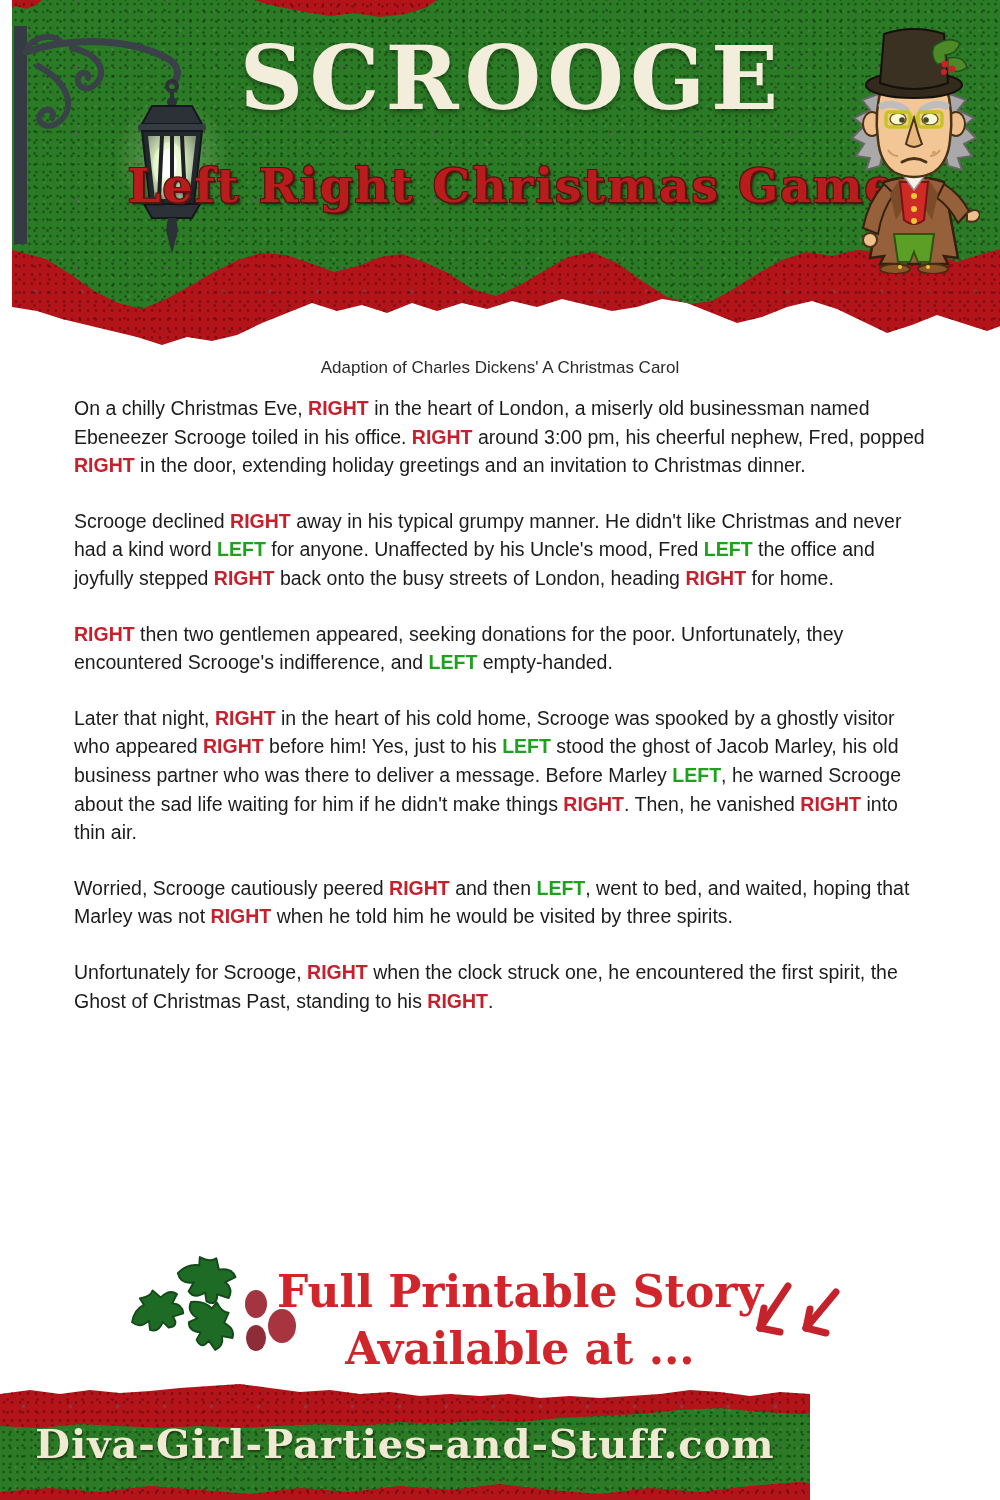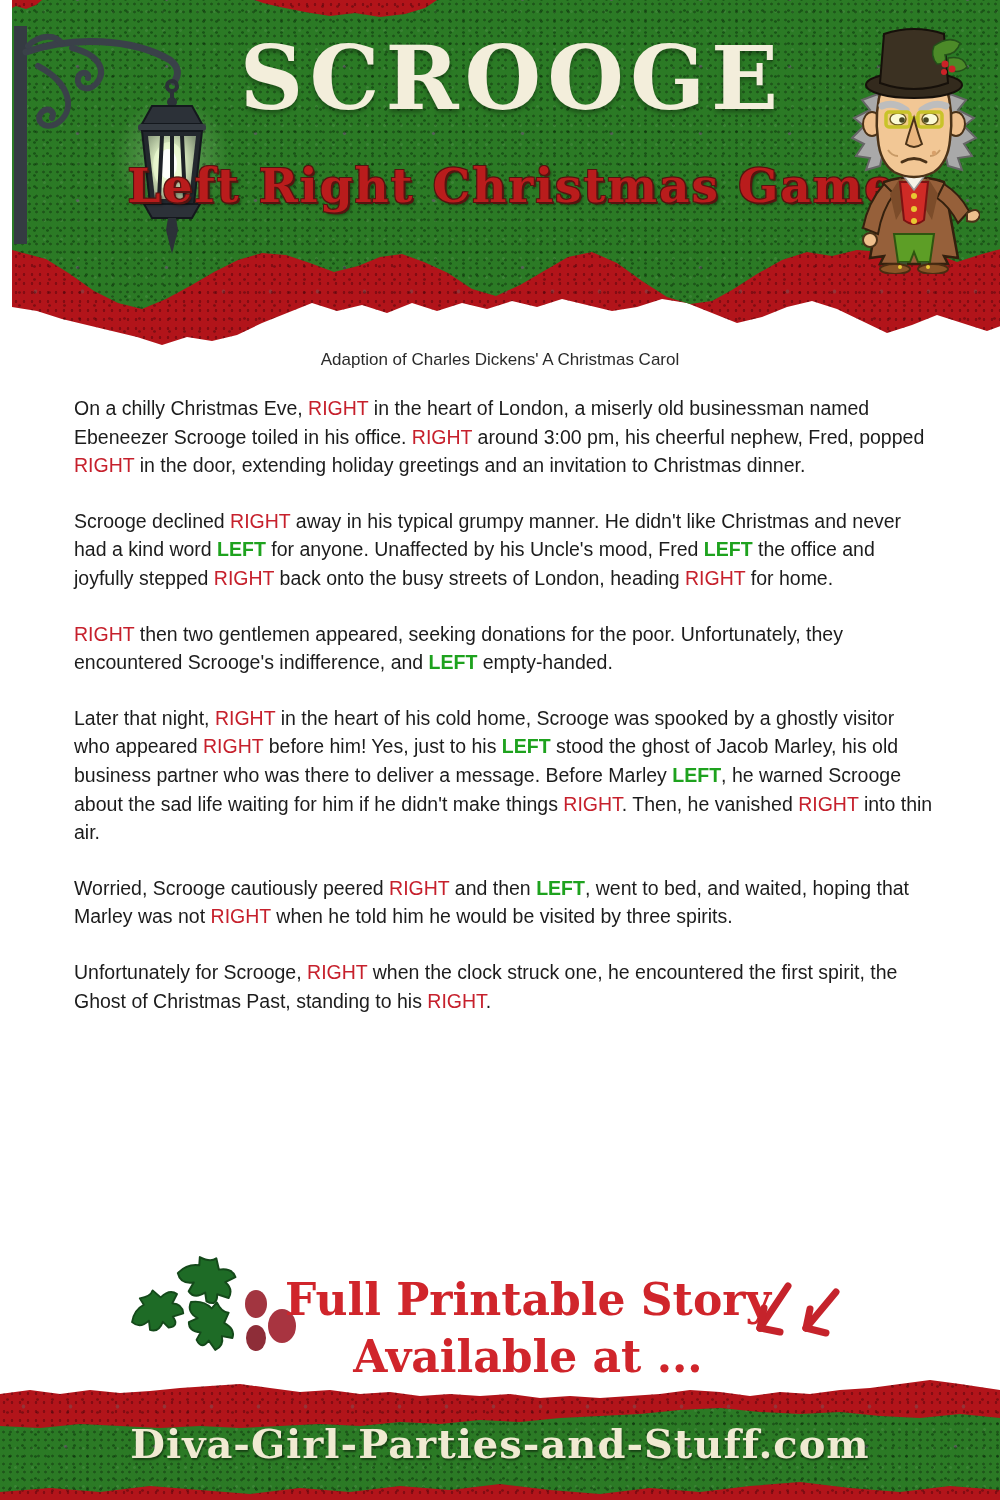--- a/index.html
+++ b/index.html
@@ -46,37 +46,37 @@
   .subtitle{
     position:absolute;left:0;right:0;top:160px;text-align:center;
     font-family:"DejaVu Serif",serif;font-weight:bold;
     font-size:47px;letter-spacing:2px;color:#b91c1c;margin:0;line-height:1.1;
     text-shadow:2px 2px 0 #571410,-1px -1px 0 #571410,1px -1px 0 #571410,-1px 1px 0 #571410,3px 3px 3px rgba(0,0,0,.4);
   }
   .lamp{position:absolute;left:0;top:26px;}
   .scrooge{position:absolute;left:836px;top:22px;}
   
   .tagline{
-    position:absolute;left:0;right:0;top:350px;margin:0;text-align:center;
+    position:absolute;left:0;right:0;top:350px;margin:8px;text-align:center;
     font-size:17px;color:#2b2b2b;
   }
   .story{position:absolute;left:74px;right:66px;top:394px;color:#1c1c1c;}
   .story p{margin:0 0 27px 0;font-size:19.5px;line-height:28.6px;}
-  .w-right{color:#c6202c;font-weight:normal;}
+  .w-right{color:#c6202c;font-weight:bold;}
   .w-left{color:#1ea21e;font-weight:bold;}
   
   .promo-text{
     position:absolute;left:190px;top:1263px;width:660px;text-align:center;
     font-family:"DejaVu Serif",serif;font-weight:bold;color:#d0252b;
-    font-size:44px;line-height:57px;margin:8px;
+    font-size:44px;line-height:57px;margin:0;
   }
   .holly{position:absolute;left:128px;top:1252px;}
   .arrows{position:absolute;left:750px;top:1282px;}
   
-  .footer{position:absolute;left:0;top:1380px;width:1000px;height:120px;text-decoration:underline;}
+  .footer{position:absolute;left:0;top:1380px;width:810px;height:120px;text-decoration:underline;}
   .footer-red{position:absolute;inset:0;
     clip-path:polygon(0 14px,30px 10px,60px 14px,90px 10px,120px 13px,150px 11px,180px 8px,210px 6px,240px 4px,270px 8px,300px 12px,330px 10px,360px 14px,390px 12px,420px 16px,450px 14px,480px 16px,510px 14px,540px 18px,570px 16px,600px 18px,630px 16px,660px 14px,690px 10px,720px 12px,750px 16px,780px 12px,810px 14px,840px 10px,870px 8px,900px 4px,930px 0,960px 4px,1000px 10px,1000px 120px,0 120px);}
   .footer-green{position:absolute;inset:0;
     clip-path:polygon(0 46px,40px 48px,80px 44px,120px 46px,160px 48px,200px 46px,240px 48px,280px 46px,320px 44px,360px 46px,400px 42px,440px 44px,480px 40px,520px 42px,560px 38px,600px 36px,640px 34px,680px 30px,720px 28px,760px 32px,800px 34px,840px 32px,880px 36px,920px 38px,960px 34px,1000px 38px,1000px 120px,0 120px);}
   .footer-strip{position:absolute;inset:0;
     clip-path:polygon(0 112px,50px 108px,100px 112px,150px 106px,200px 110px,250px 114px,300px 108px,350px 112px,400px 106px,450px 110px,500px 104px,550px 110px,600px 114px,650px 108px,700px 112px,750px 106px,800px 102px,850px 108px,900px 112px,950px 106px,1000px 110px,1000px 120px,0 120px);}
   .website{
     position:absolute;left:0;right:0;top:40px;margin:0;text-align:center;
     font-family:"DejaVu Serif",serif;font-weight:bold;
     font-size:40px;letter-spacing:1px;color:#f0ead2;

